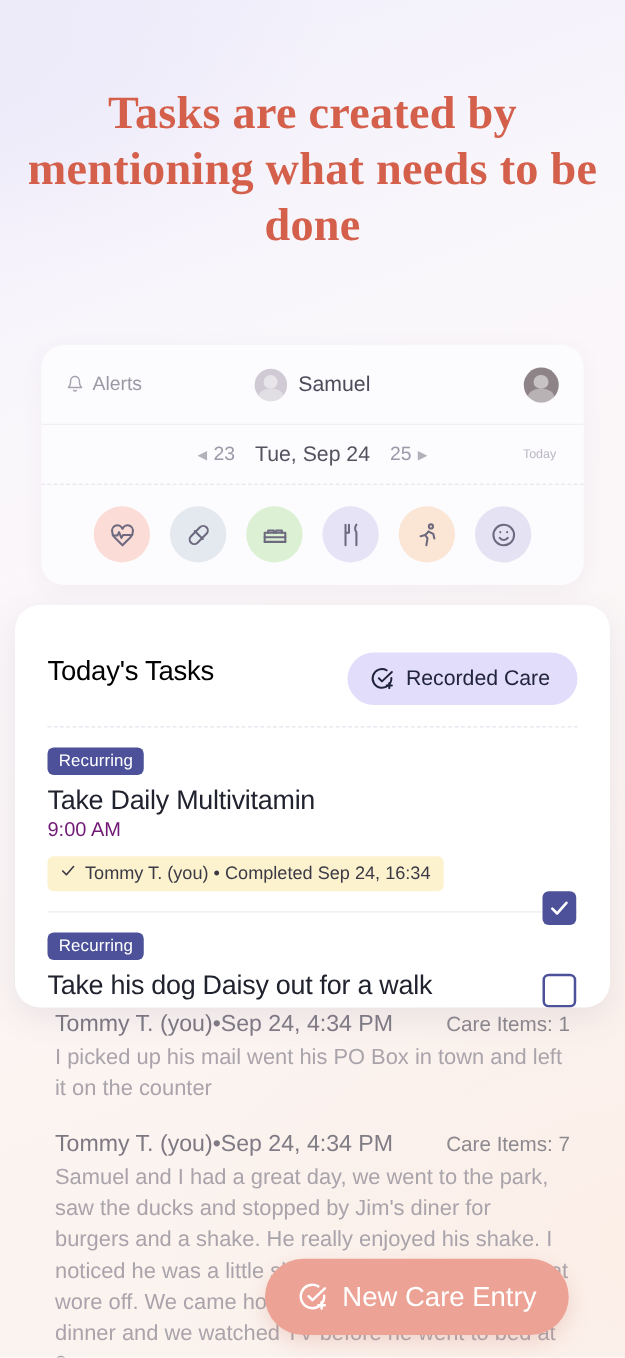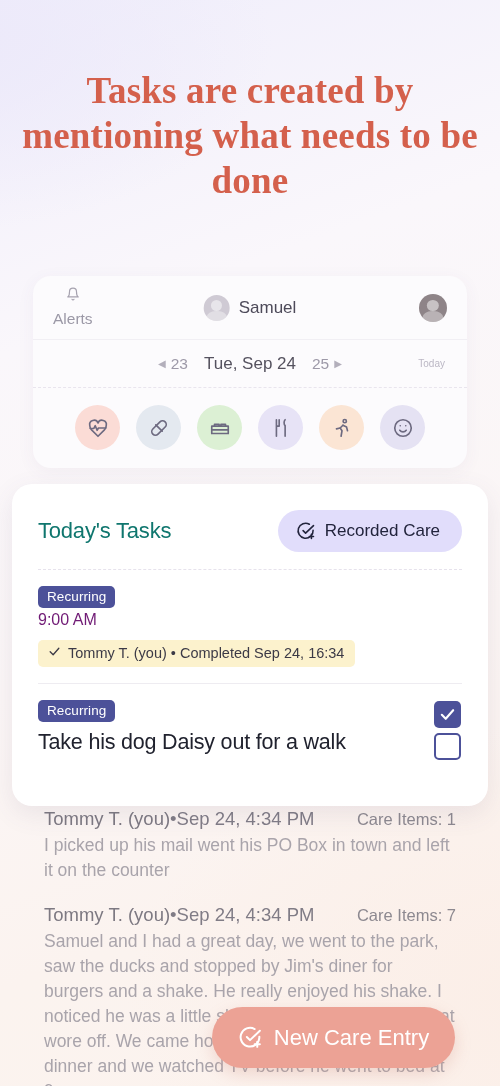--- a/index.html
+++ b/index.html
@@ -44,21 +44,21 @@
   }
   .tc-header {
     height:64px;
     display:flex; align-items:center;
     padding:0 20px;
     border-bottom:1px solid #f1eff4;
     position:relative;
   }
   .alerts {
     display:flex; align-items:center; gap:7px;
-    color:#9b98a6; font-size:15.5px;flex-direction:column;
+    color:#9b98a6; font-size:15.5px;
   }
   .bell-ico { width:14px; height:16px; display:block; }
   .patient {
     position:absolute; left:50%; transform:translateX(-50%);
     display:flex; align-items:center; gap:9px;
   }
   .patient-name { font-size:17px; color:#4d4a59; }
   .avatar {
     border-radius:50%;
     background:#cfcad4;
@@ -115,27 +115,28 @@
     background:#ffffff;
     border-radius:20px;
     box-shadow:0 8px 26px rgba(90,80,120,0.10);
     z-index:5;
     overflow:hidden;
   }
   .tasks-head {
     display:flex; align-items:center; justify-content:space-between;
     padding:26px 26px 0 26px;
   }
-  .tasks-title { font-size:22px; color:#0f766e; letter-spacing:-0.2px; }
+  .tasks-title { font-size:22px; color:#000000; letter-spacing:-0.2px; }
   .rec-care {
     display:flex; align-items:center; gap:9px;
     background:#e1ddfb; color:#22243c;
     border-radius:22px;
     padding:11px 22px 11px 18px;
     font-size:17px;
+    margin-top:12px;
   }
   .rec-care svg { width:20px; height:20px; display:block; }
   .head-rule {
     margin:17px 26px 0 26px;
     border-top:1px dashed #e6e2ec;
   }
 
   .task {
     padding:16px 43px 0 26px;
     position:relative;
@@ -310,20 +311,21 @@
           <path d="M18.5 16v5M16 18.5h5"></path>
         </svg>
       </span>
       <span>Recorded Care</span>
     </span>
   </div>
   <div class="head-rule"></div>
 
   <div class="task">
     <span class="badge">Recurring</span>
+    <div class="task-title">Take Daily Multivitamin</div>
     <div class="task-time">9:00 AM</div>
     <div class="completed">
       <span>
         <svg viewBox="0 0 24 24" fill="none" stroke="#3c3a46" stroke-width="2.4" stroke-linecap="round" stroke-linejoin="round">
           <path d="M4 12.5l5.5 5.5L20 6"></path>
         </svg>
       </span>
       <span>Tommy T. (you) • Completed Sep 24, 16:34</span>
     </div>
     <span class="chk done">

